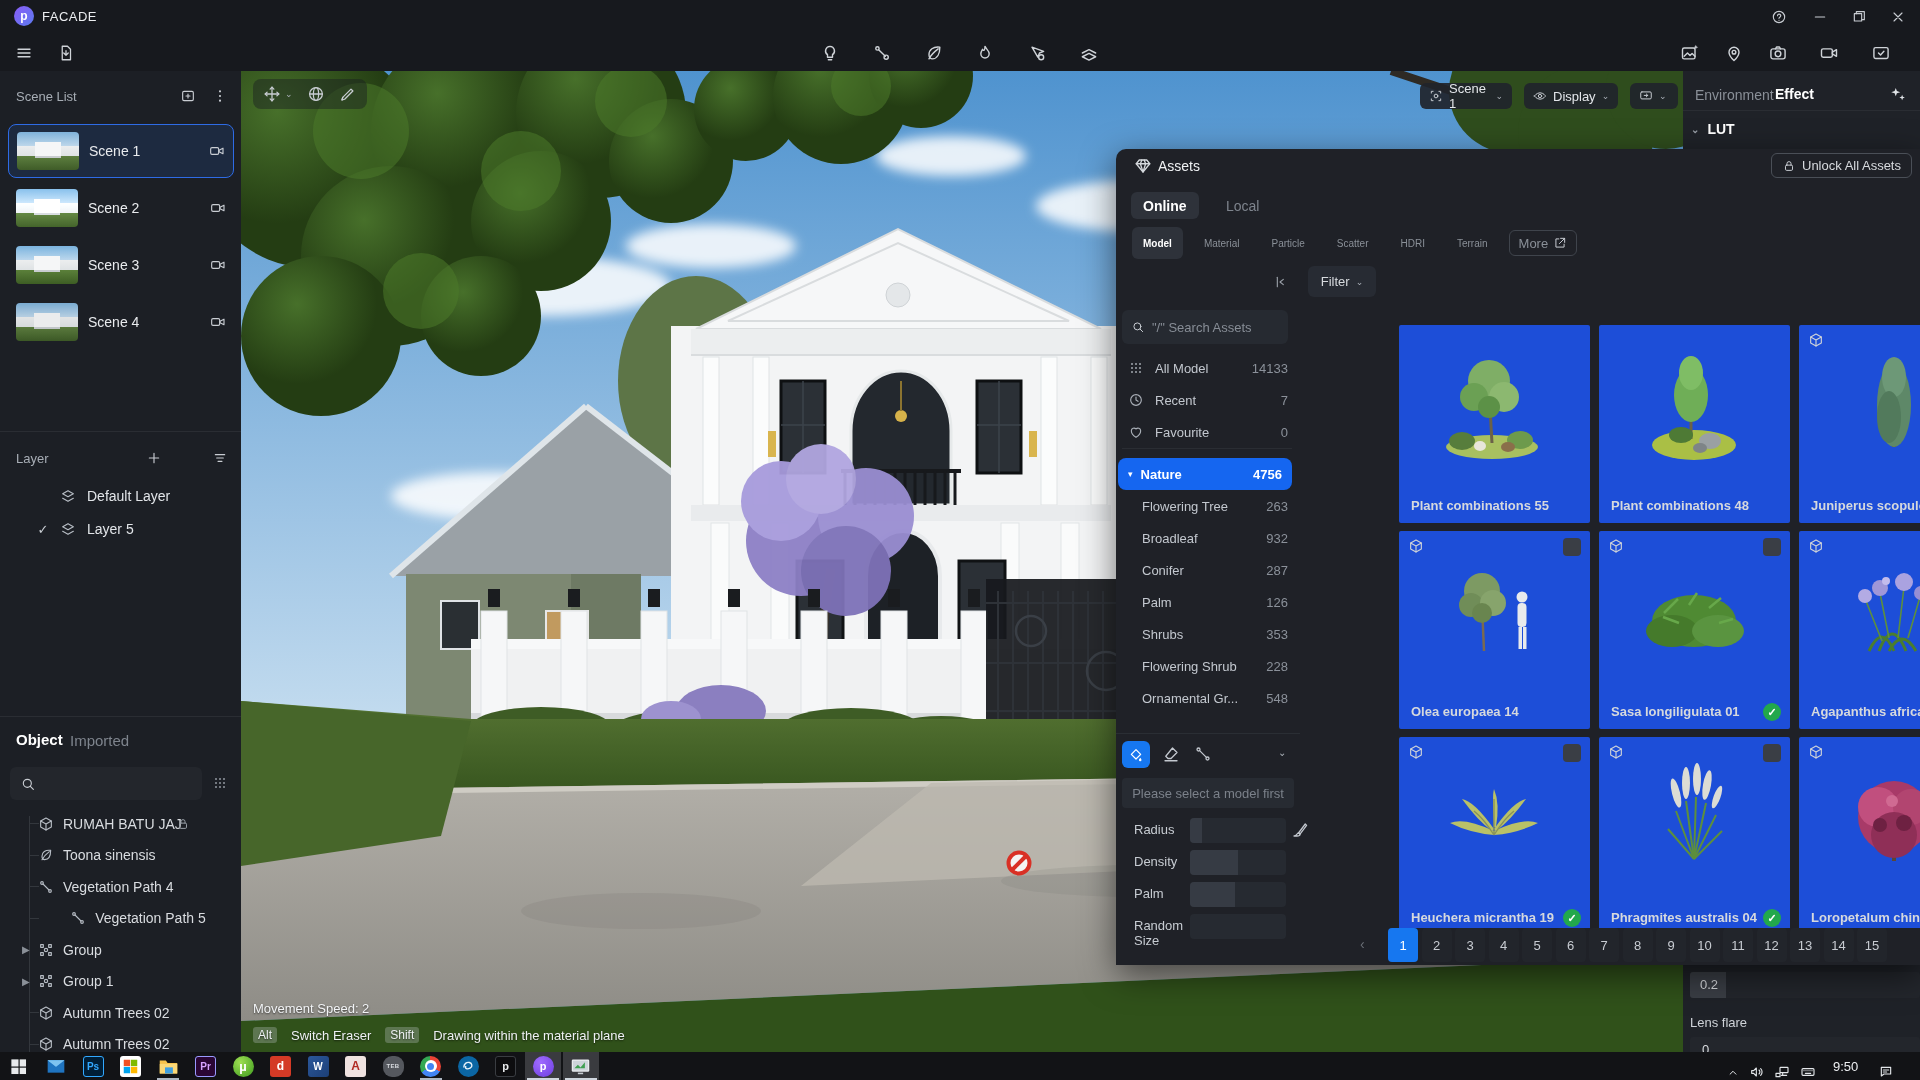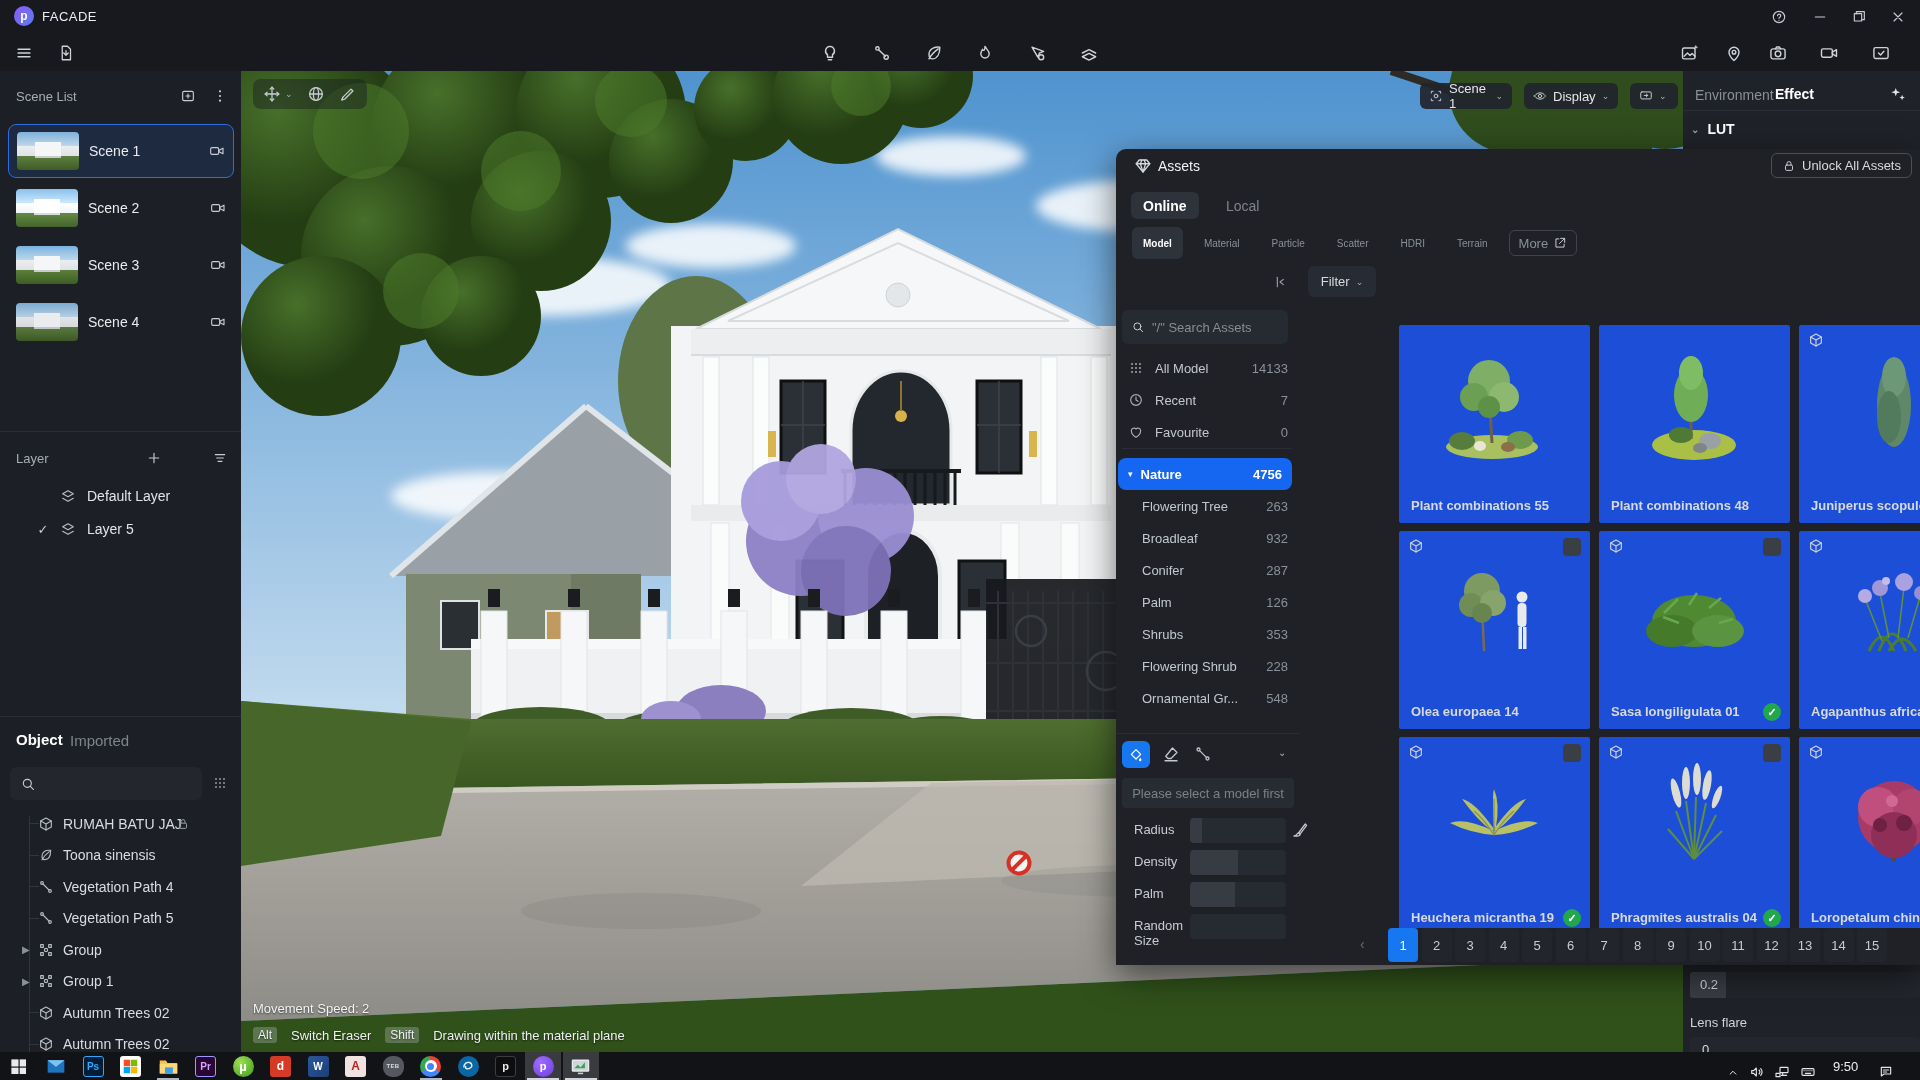--- a/index.html
+++ b/index.html
@@ -637,21 +637,21 @@
           <span class="tick"></span>
           <span class="ic icon16">
             <svg viewBox="0 0 24 24" fill="none" stroke="currentColor" stroke-width="1.7" stroke-linecap="round" stroke-linejoin="round">
               <circle cx="6" cy="6" r="2"></circle>
               <circle cx="18" cy="18" r="2"></circle>
               <path d="M7.5 7.5l9 9"></path>
             </svg>
           </span>
           <span class="lab">Vegetation Path 4</span>
         </div>
-        <div class="obj-row" style="top: 831.5px;">
+        <div class="obj-row" style="top: 831.5px; justify-content: center;">
           <span class="tick"></span>
           <span class="ic icon16">
             <svg viewBox="0 0 24 24" fill="none" stroke="currentColor" stroke-width="1.7" stroke-linecap="round" stroke-linejoin="round">
               <circle cx="6" cy="6" r="2"></circle>
               <circle cx="18" cy="18" r="2"></circle>
               <path d="M7.5 7.5l9 9"></path>
             </svg>
           </span>
           <span class="lab">Vegetation Path 5</span>
         </div>

